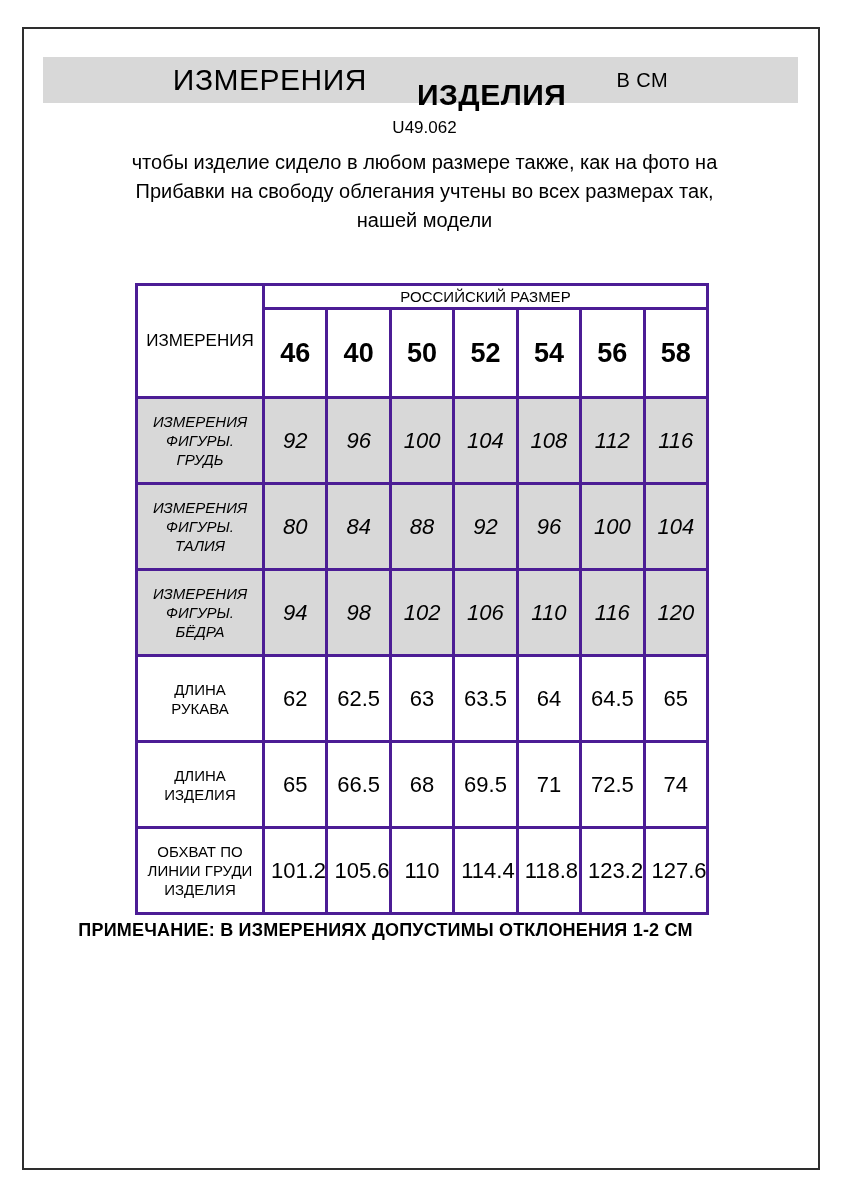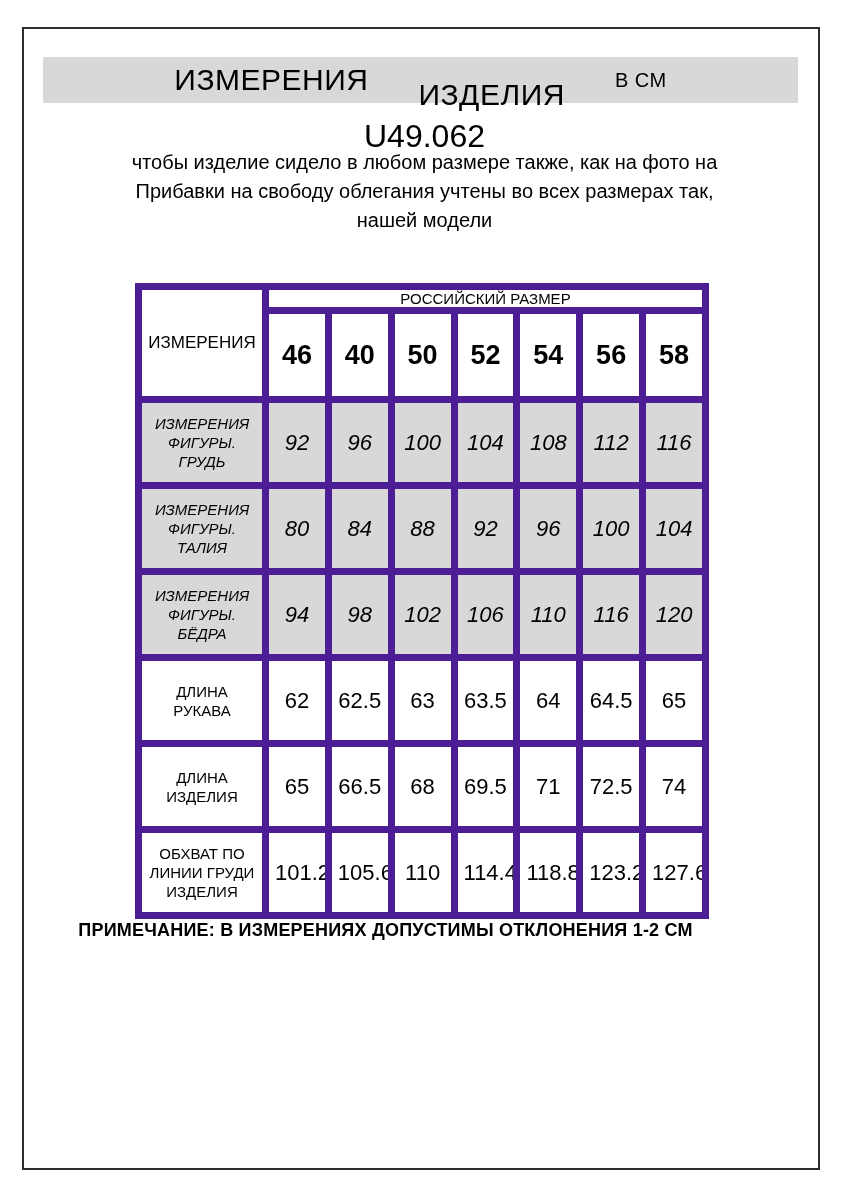--- a/index.html
+++ b/index.html
@@ -11,36 +11,36 @@
   .page-border{
     position:absolute;left:22px;top:27px;width:798px;height:1143px;
     border:2px solid #2e2e2e;box-sizing:border-box;background:#ffffff;
   }
   .title-bar{
     position:absolute;left:43px;top:57px;width:755px;height:46px;
     background:#d8d8d8;display:flex;align-items:center;justify-content:center;
     gap:50px;white-space:nowrap;
   }
   .title-main{font-size:30px;font-weight:400;letter-spacing:0.5px;}
-  .title-bold{font-size:30px;font-weight:400;letter-spacing:0.5px;margin-top:29px;}
+  .title-bold{font-size:30px;font-weight:700;letter-spacing:0.5px;margin-top:29px;}
   .title-units{font-size:20px;font-weight:400;letter-spacing:0.5px;}
   .article-code{
     position:absolute;left:0;top:118px;width:849px;text-align:center;
-    font-size:32px;font-weight:400;
+    font-size:17px;font-weight:400;
   }
   .description{
     position:absolute;left:0;top:148px;width:849px;text-align:center;
     font-size:20px;line-height:29px;font-weight:400;
   }
   .size-table{
     position:absolute;left:135px;top:283px;
     border-collapse:collapse;table-layout:fixed;width:574px;
   }
   .size-table td{
-    border:7px solid #4c1d95;text-align:center;vertical-align:middle;
+    border:3px solid #4c1d95;text-align:center;vertical-align:middle;
     padding:0 6px;box-sizing:border-box;overflow:hidden;
   }
   .corner-cell{font-size:17px;font-weight:400;}
   .group-cell{height:24px;font-size:15px;font-weight:400;}
   .size-cell{height:89px;font-size:27px;font-weight:700;}
   .row-label{font-size:15px;line-height:19px;padding:0 8px;}
   .value-cell{font-size:22px;}
   tr.figure td{background:#d8d8d8;font-style:italic;}
   tr.product td{background:#ffffff;font-style:normal;}
   .size-table tbody tr td{height:86px;}

